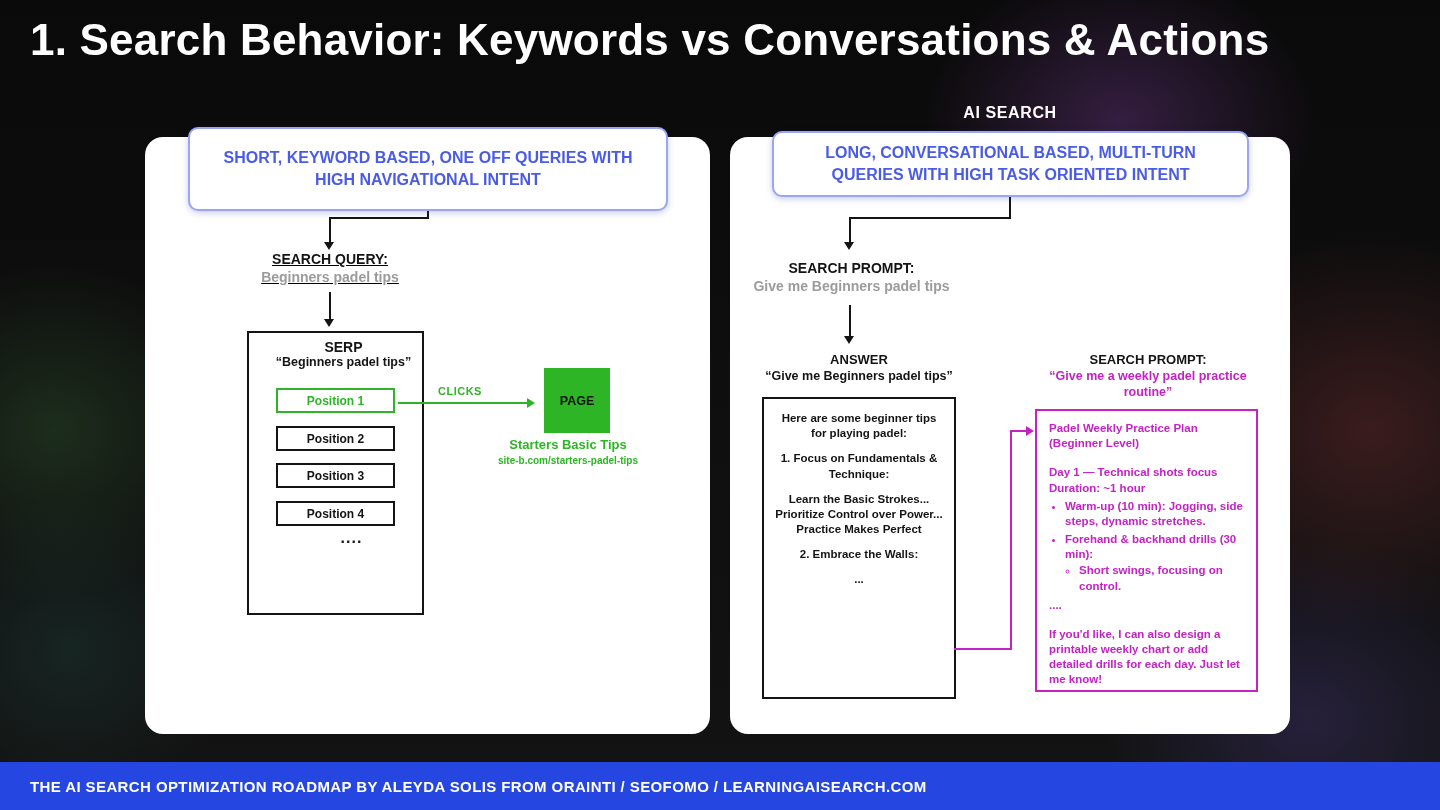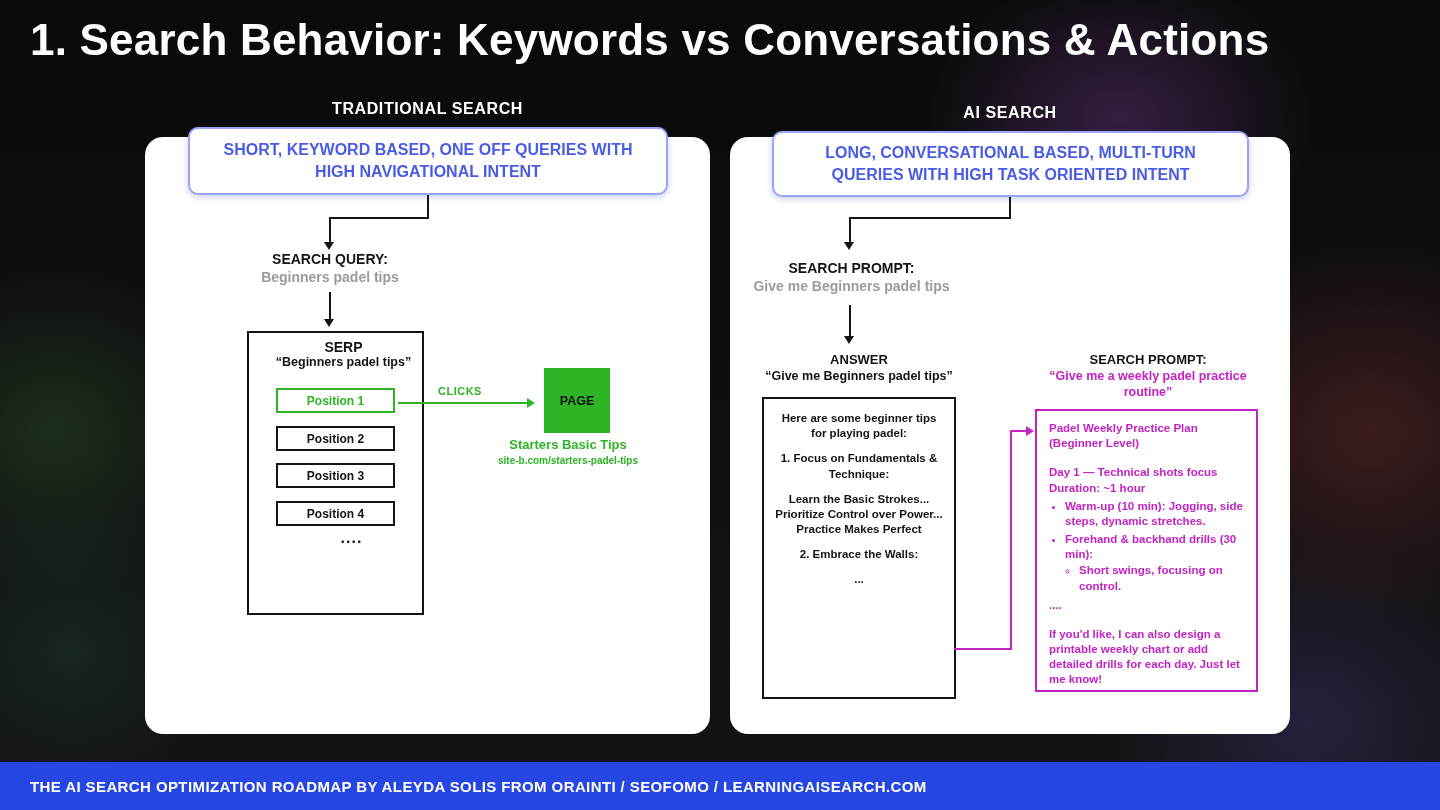--- a/index.html
+++ b/index.html
@@ -29,21 +29,21 @@
   #panel-left  { left:145px; width:565px; }
   #panel-right { left:730px; width:560px; }
 
   .callout {
     position:absolute; background:#ffffff; border:2px solid #9aa6f5; border-radius:10px;
     color:var(--accent-blue, #4a5ce6); font-weight:bold; font-size:16px; text-align:center;
     display:flex; align-items:center; justify-content:center; padding:8px 20px;
     box-sizing:border-box; line-height:1.35; z-index:3;
     box-shadow:0 2px 6px rgba(40,60,180,0.25);
   }
-  #callout-left  { left:188px; top:127px; width:480px; height:68px; }
+  #callout-left  { left:188px; top:127px; width:480px; height:84px; }
   #callout-right { left:772px; top:131px; width:477px; height:66px; }
 
   .vline { position:absolute; width:2px; background:#141414; z-index:2; }
   .hline { position:absolute; height:2px; background:#141414; z-index:2; }
   .arrow-down {
     position:absolute; width:0; height:0; z-index:2;
     border-left:5px solid transparent; border-right:5px solid transparent;
     border-top:8px solid #141414;
   }
   .arrow-right {
@@ -52,21 +52,21 @@
     border-left:8px solid #141414;
   }
   .vline.green, .hline.green { background:var(--green, #2eb525); }
   .arrow-right.green { border-left-color:var(--green, #2eb525); }
   .vline.mag, .hline.mag { background:var(--magenta, #c423c4); }
   .arrow-right.mag { border-left-color:var(--magenta, #c423c4); }
 
   .label-block { position:absolute; text-align:center; z-index:2; }
   .lbl { font-weight:bold; font-size:14px; color:#141414; }
   .val { font-weight:bold; font-size:14px; color:#9b9b9b; margin-top:2px; }
-  #query-block  { left:230px; top:251px; width:200px; }
+  #query-block  { left:230px; top:251px; width:200px;text-decoration:underline; }
   #prompt-block { left:749px; top:260px; width:205px; }
 
   #answer-head { left:759px; top:352px; width:200px; }
   #prompt2-head { left:1036px; top:352px; width:224px; }
   .lbl-sm { font-weight:bold; font-size:13px; color:#141414; }
   .quote { font-weight:bold; font-size:12.5px; color:#141414; margin-top:2px; }
   .quote.mag-text { color:var(--magenta, #c423c4); line-height:1.25; }
 
   #serp-box {
     position:absolute; left:247px; top:331px; width:177px; height:284px;
@@ -127,21 +127,20 @@
   }
   .footer span { color:#ffffff; font-weight:bold; font-size:15px; letter-spacing:0.4px; margin-left:30px; }
 </style>
 </head>
 <body>
 
 <div class="stage">
 
   <h1 class="title">1. Search Behavior: Keywords vs Conversations &amp; Actions</h1>
 
-  <div class="col-heading" id="h-trad">TRADITIONAL SEARCH</div>
   <div class="col-heading" id="h-ai">AI SEARCH</div>
 
   <div class="panel" id="panel-left"></div>
   <div class="panel" id="panel-right"></div>
 
   <div class="callout" id="callout-left">SHORT, KEYWORD BASED, ONE OFF QUERIES WITH HIGH NAVIGATIONAL INTENT</div>
   <div class="callout" id="callout-right">LONG, CONVERSATIONAL BASED, MULTI-TURN QUERIES WITH HIGH TASK ORIENTED INTENT</div>
 
   <div class="vline" style="left:427px; top:195px; height:24px;"></div>
   <div class="hline" style="left:329px; top:217px; width:100px;"></div>

